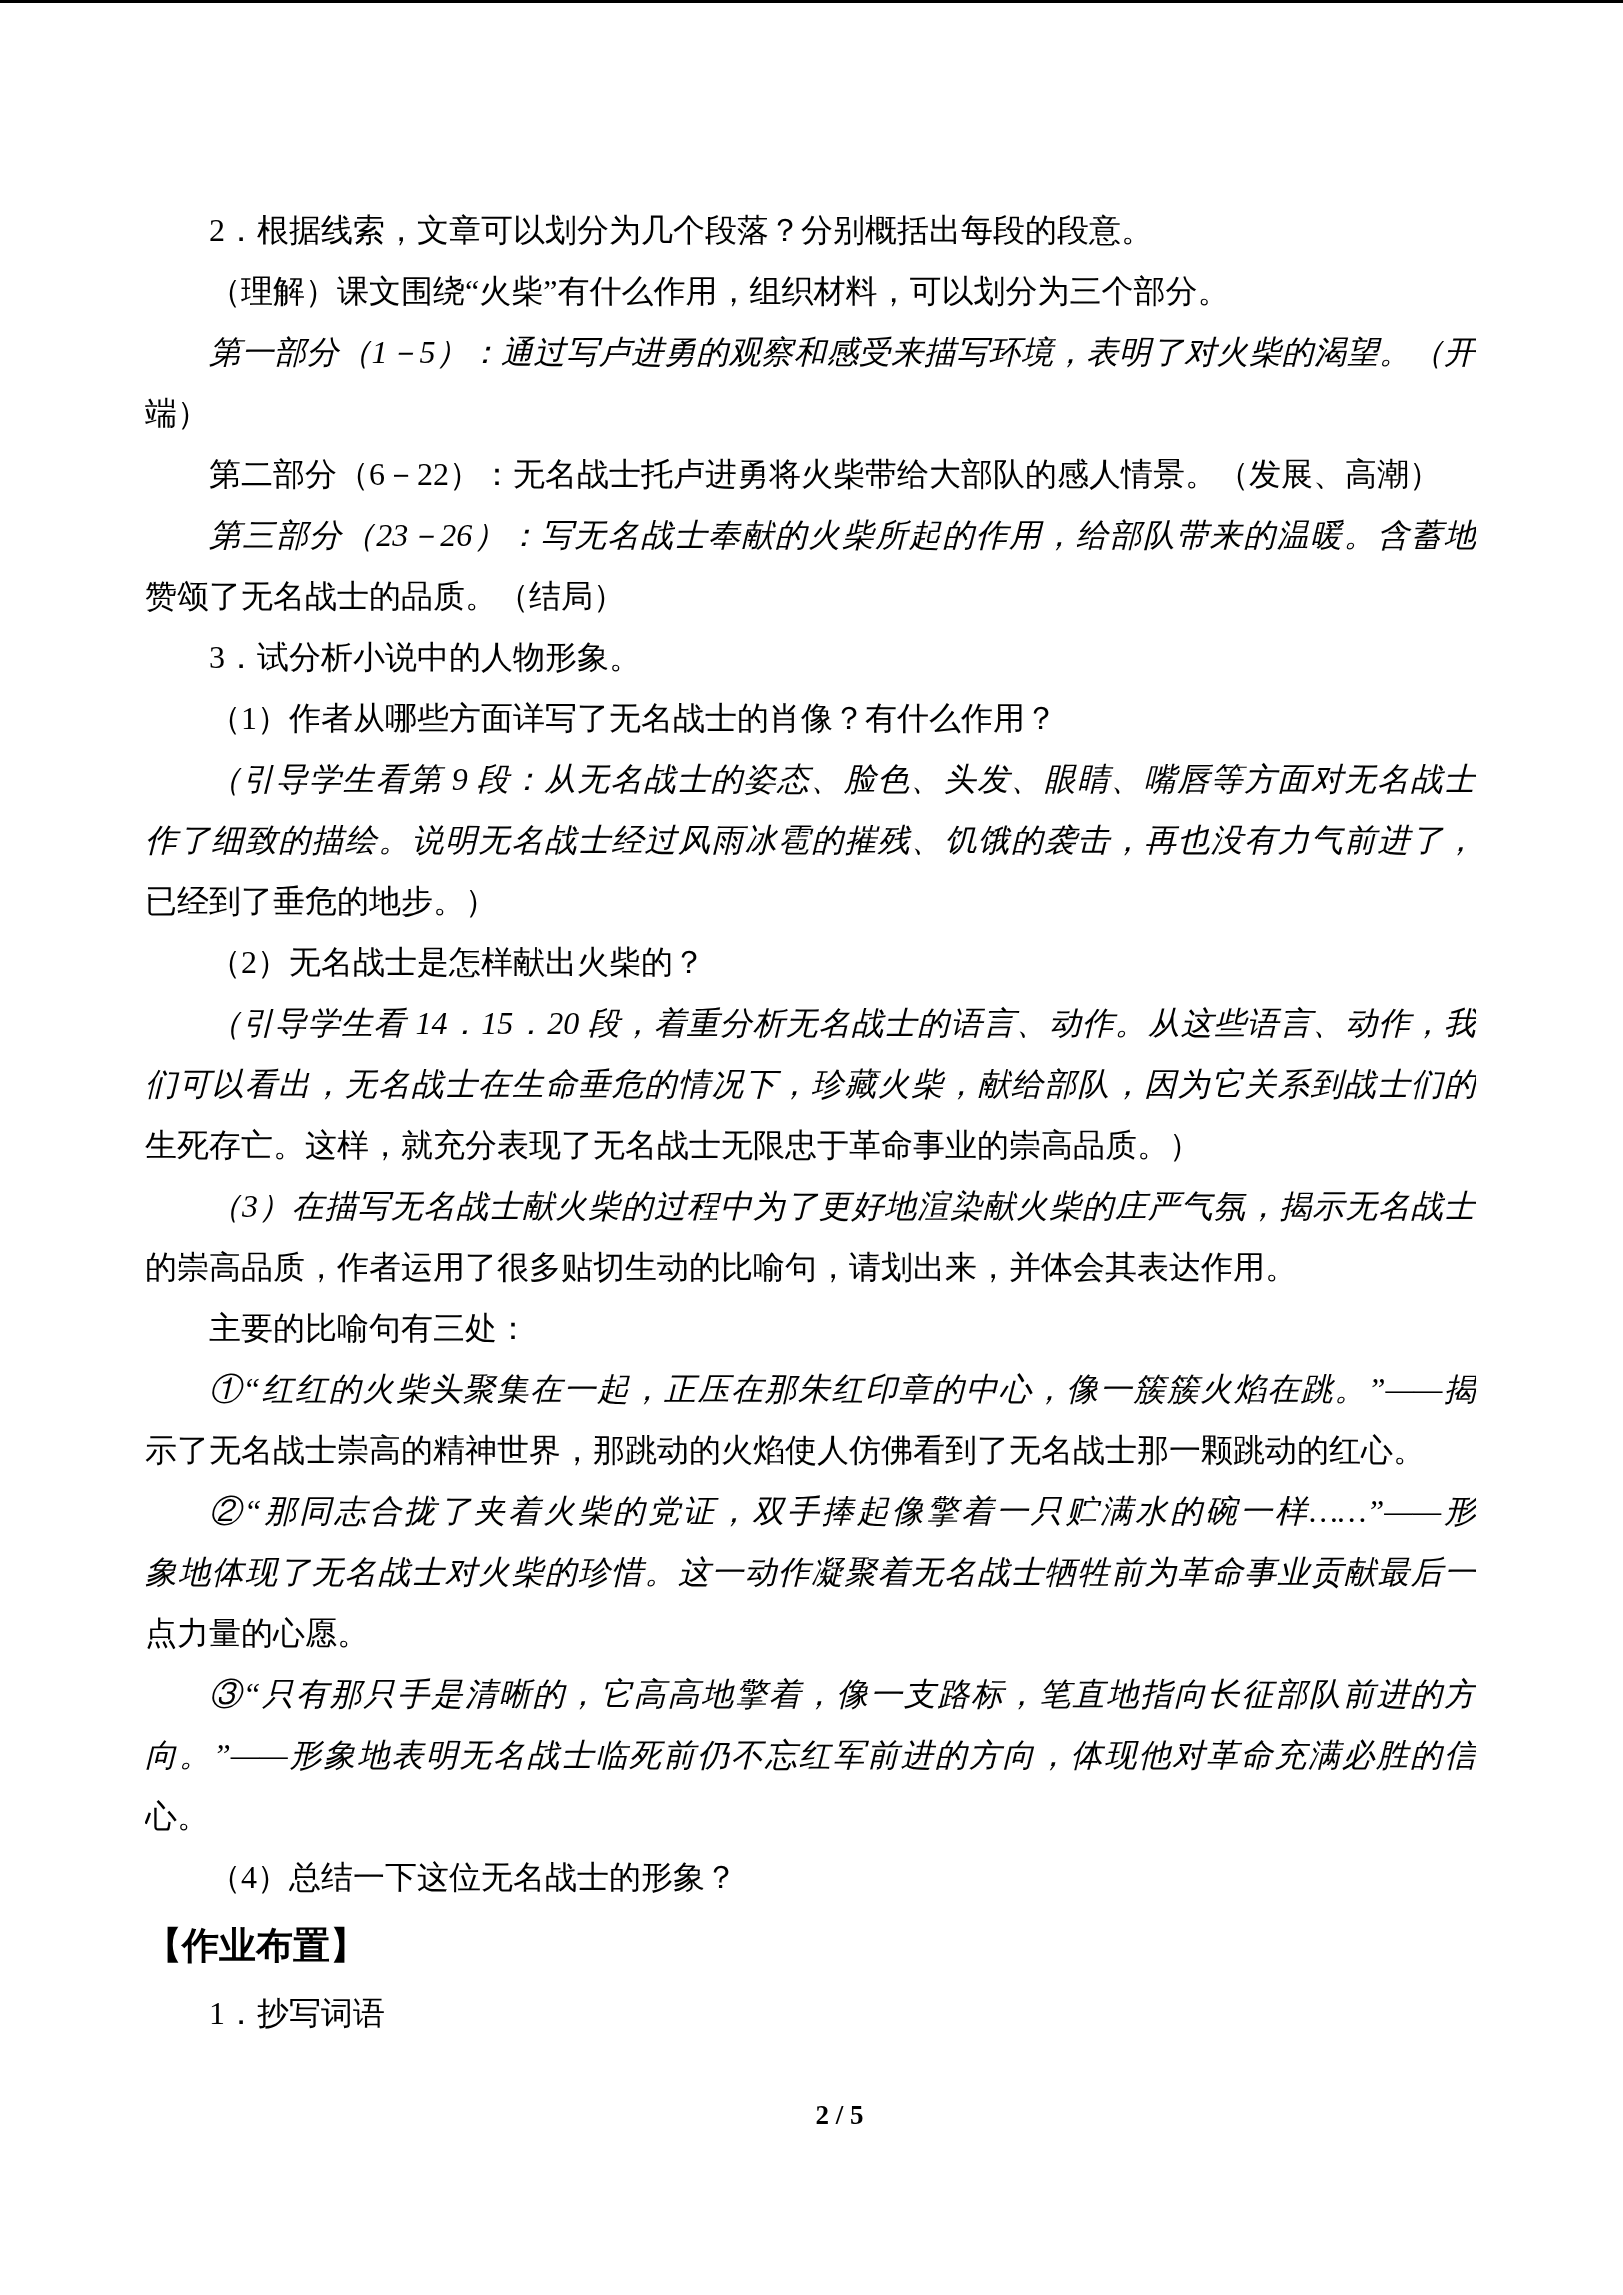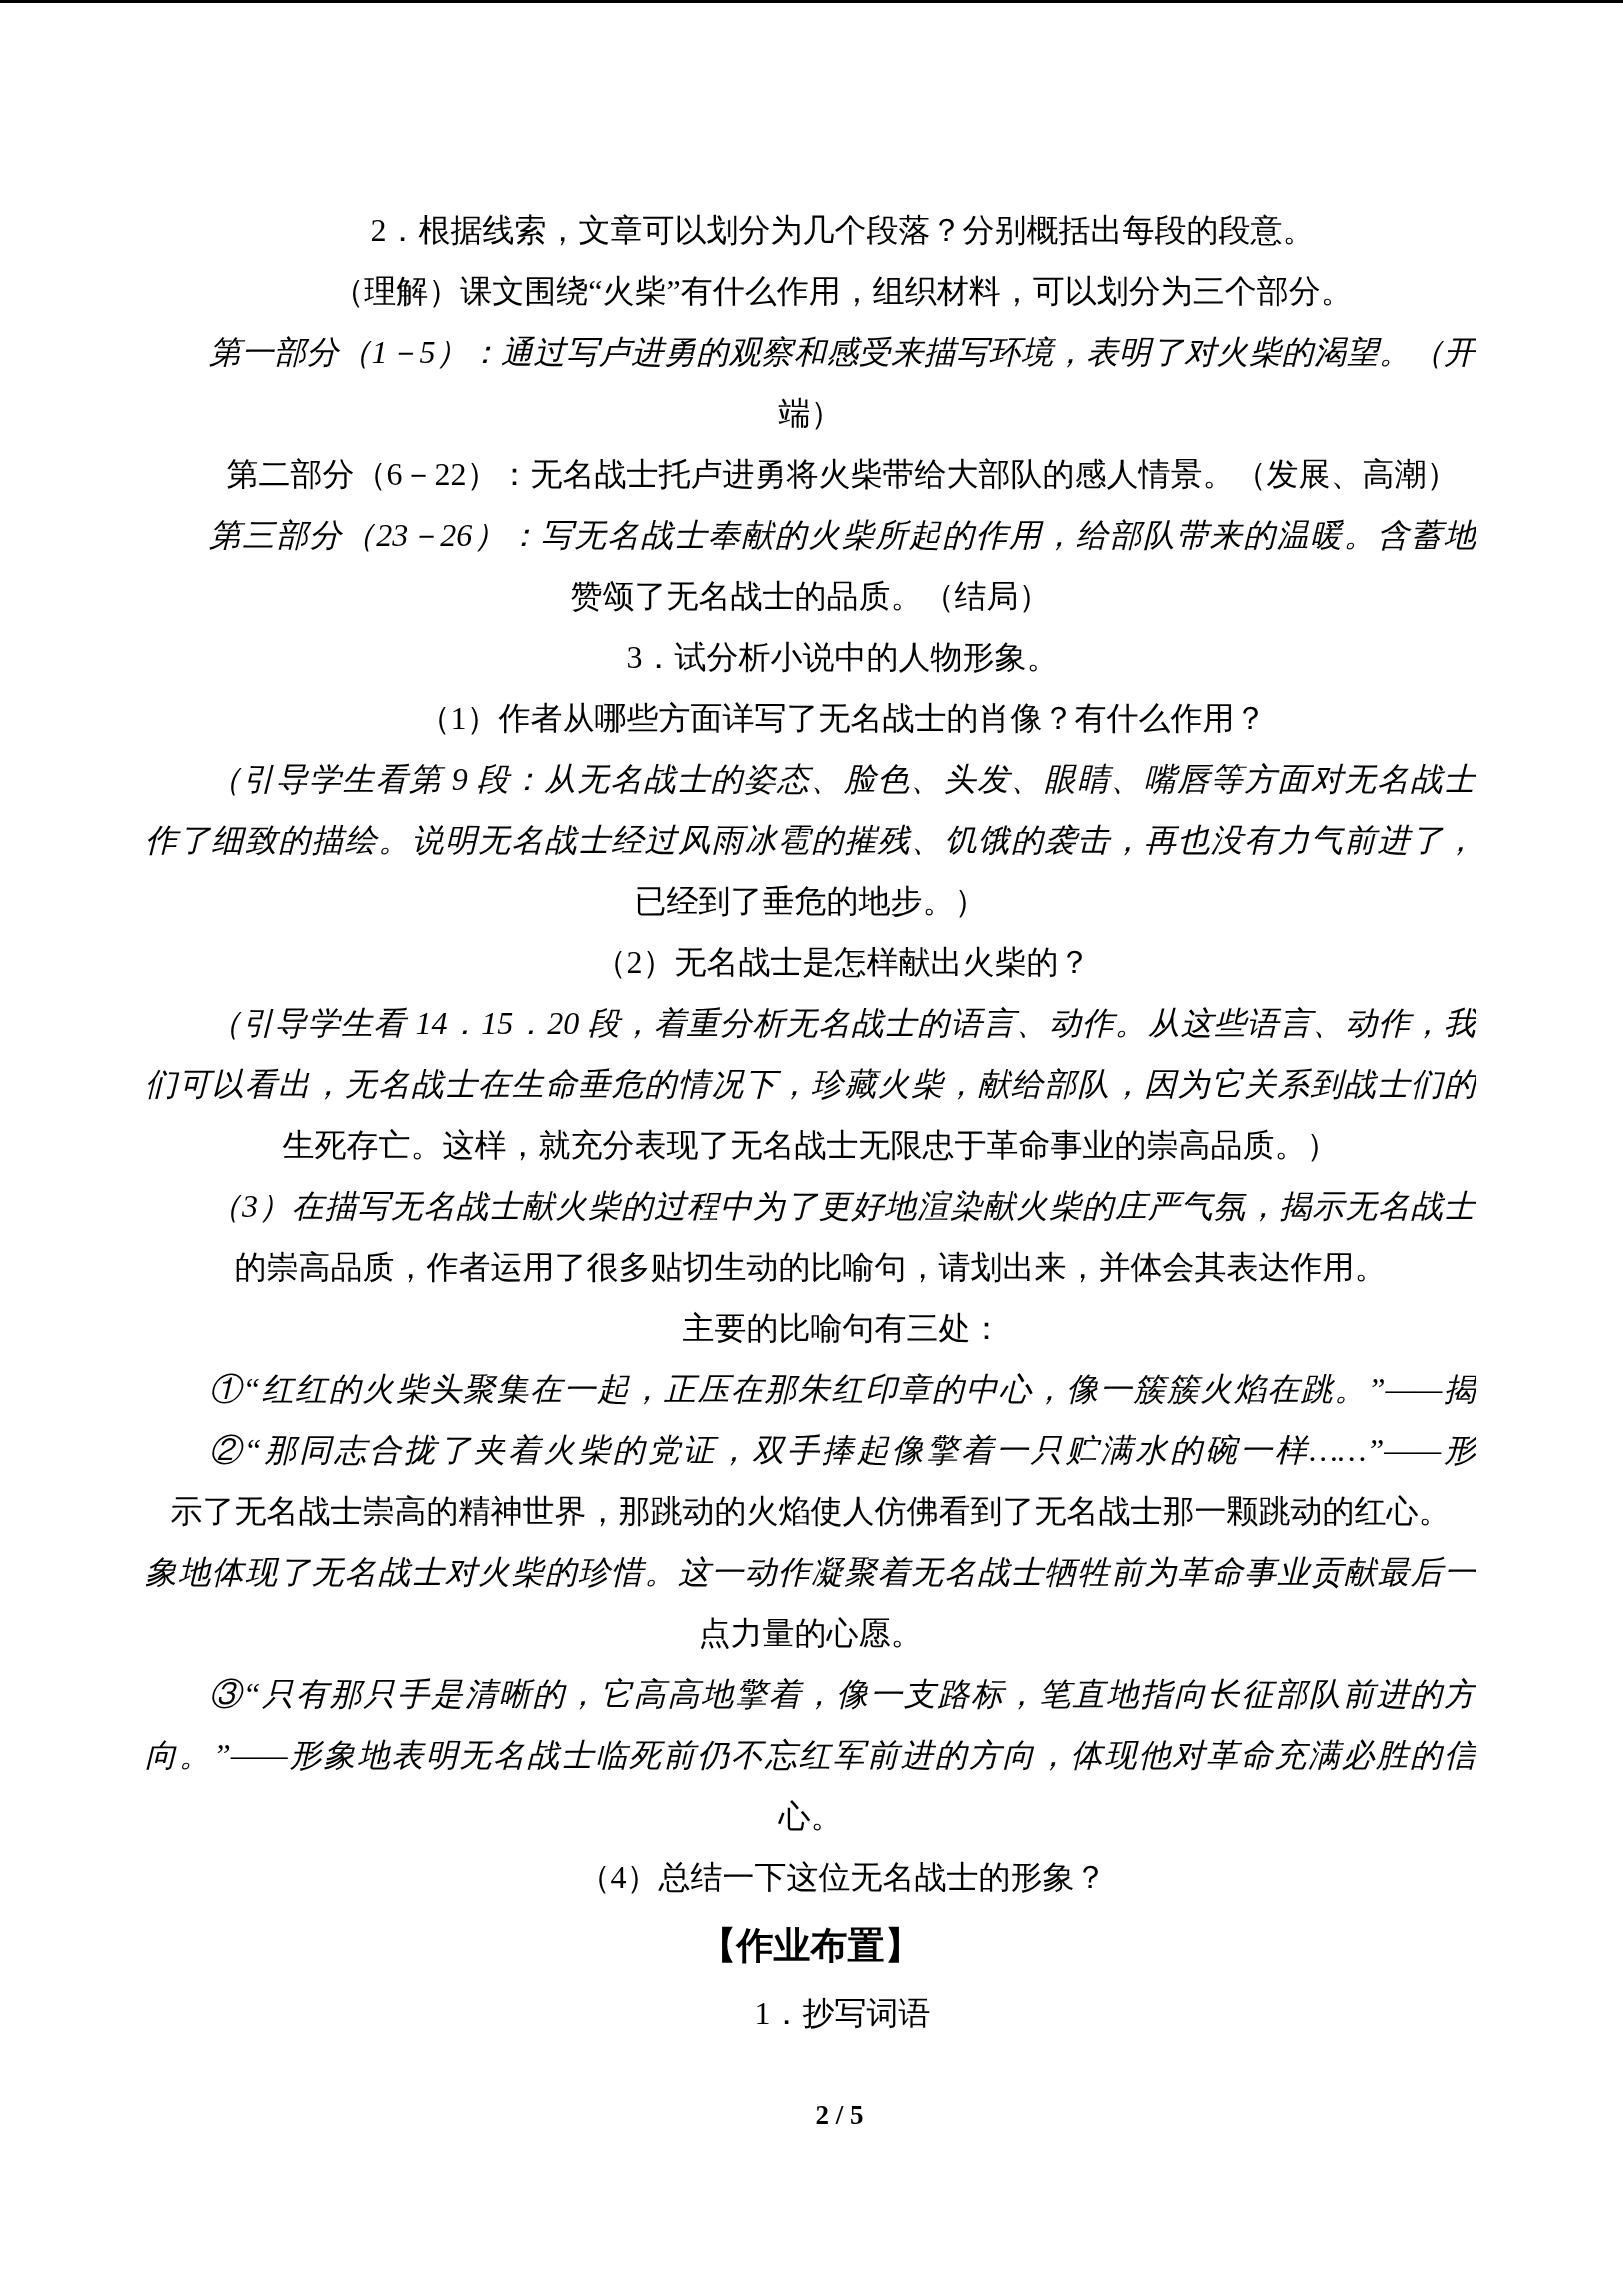--- a/index.html
+++ b/index.html
@@ -28,21 +28,21 @@
     left: 145px;
     top: 200px;
     width: 1331px;
   }
   .line {
     font-size: 32px;
     line-height: 61px;
     height: 61px;
     overflow: hidden;
     box-sizing: border-box;
-    text-align: center;
+    text-align: left;
     white-space: normal;
   }
   .line.indent {
     padding-left: 64px;
   }
   .line.justify {
     text-align: justify;
     text-align-last: justify;
     text-justify: inter-character;
     font-style: italic;
@@ -85,22 +85,22 @@
       <div class="line body justify">作了细致的描绘。说明无名战士经过风雨冰雹的摧残、饥饿的袭击，再也没有力气前进了，</div>
       <div class="line body">已经到了垂危的地步。）</div>
       <div class="line body indent">（2）无名战士是怎样献出火柴的？</div>
       <div class="line body indent justify">（引导学生看 14．15．20 段，着重分析无名战士的语言、动作。从这些语言、动作，我</div>
       <div class="line body justify">们可以看出，无名战士在生命垂危的情况下，珍藏火柴，献给部队，因为它关系到战士们的</div>
       <div class="line body">生死存亡。这样，就充分表现了无名战士无限忠于革命事业的崇高品质。）</div>
       <div class="line body indent justify">（3）在描写无名战士献火柴的过程中为了更好地渲染献火柴的庄严气氛，揭示无名战士</div>
       <div class="line body">的崇高品质，作者运用了很多贴切生动的比喻句，请划出来，并体会其表达作用。</div>
       <div class="line body indent">主要的比喻句有三处：</div>
       <div class="line body indent justify">①“红红的火柴头聚集在一起，正压在那朱红印章的中心，像一簇簇火焰在跳。”——揭</div>
+      <div class="line body">示了无名战士崇高的精神世界，那跳动的火焰使人仿佛看到了无名战士那一颗跳动的红心。</div>
       <div class="line body indent justify">②“那同志合拢了夹着火柴的党证，双手捧起像擎着一只贮满水的碗一样……”——形</div>
-      <div class="line body">示了无名战士崇高的精神世界，那跳动的火焰使人仿佛看到了无名战士那一颗跳动的红心。</div>
       <div class="line body justify">象地体现了无名战士对火柴的珍惜。这一动作凝聚着无名战士牺牲前为革命事业贡献最后一</div>
       <div class="line body">点力量的心愿。</div>
       <div class="line body indent justify">③“只有那只手是清晰的，它高高地擎着，像一支路标，笔直地指向长征部队前进的方</div>
       <div class="line body justify">向。”——形象地表明无名战士临死前仍不忘红军前进的方向，体现他对革命充满必胜的信</div>
       <div class="line body">心。</div>
       <div class="line body indent">（4）总结一下这位无名战士的形象？</div>
       <div class="line heading">【作业布置】</div>
       <div class="line body indent">1．抄写词语</div>
     </div>
   <div class="footer">2 / 5</div>

